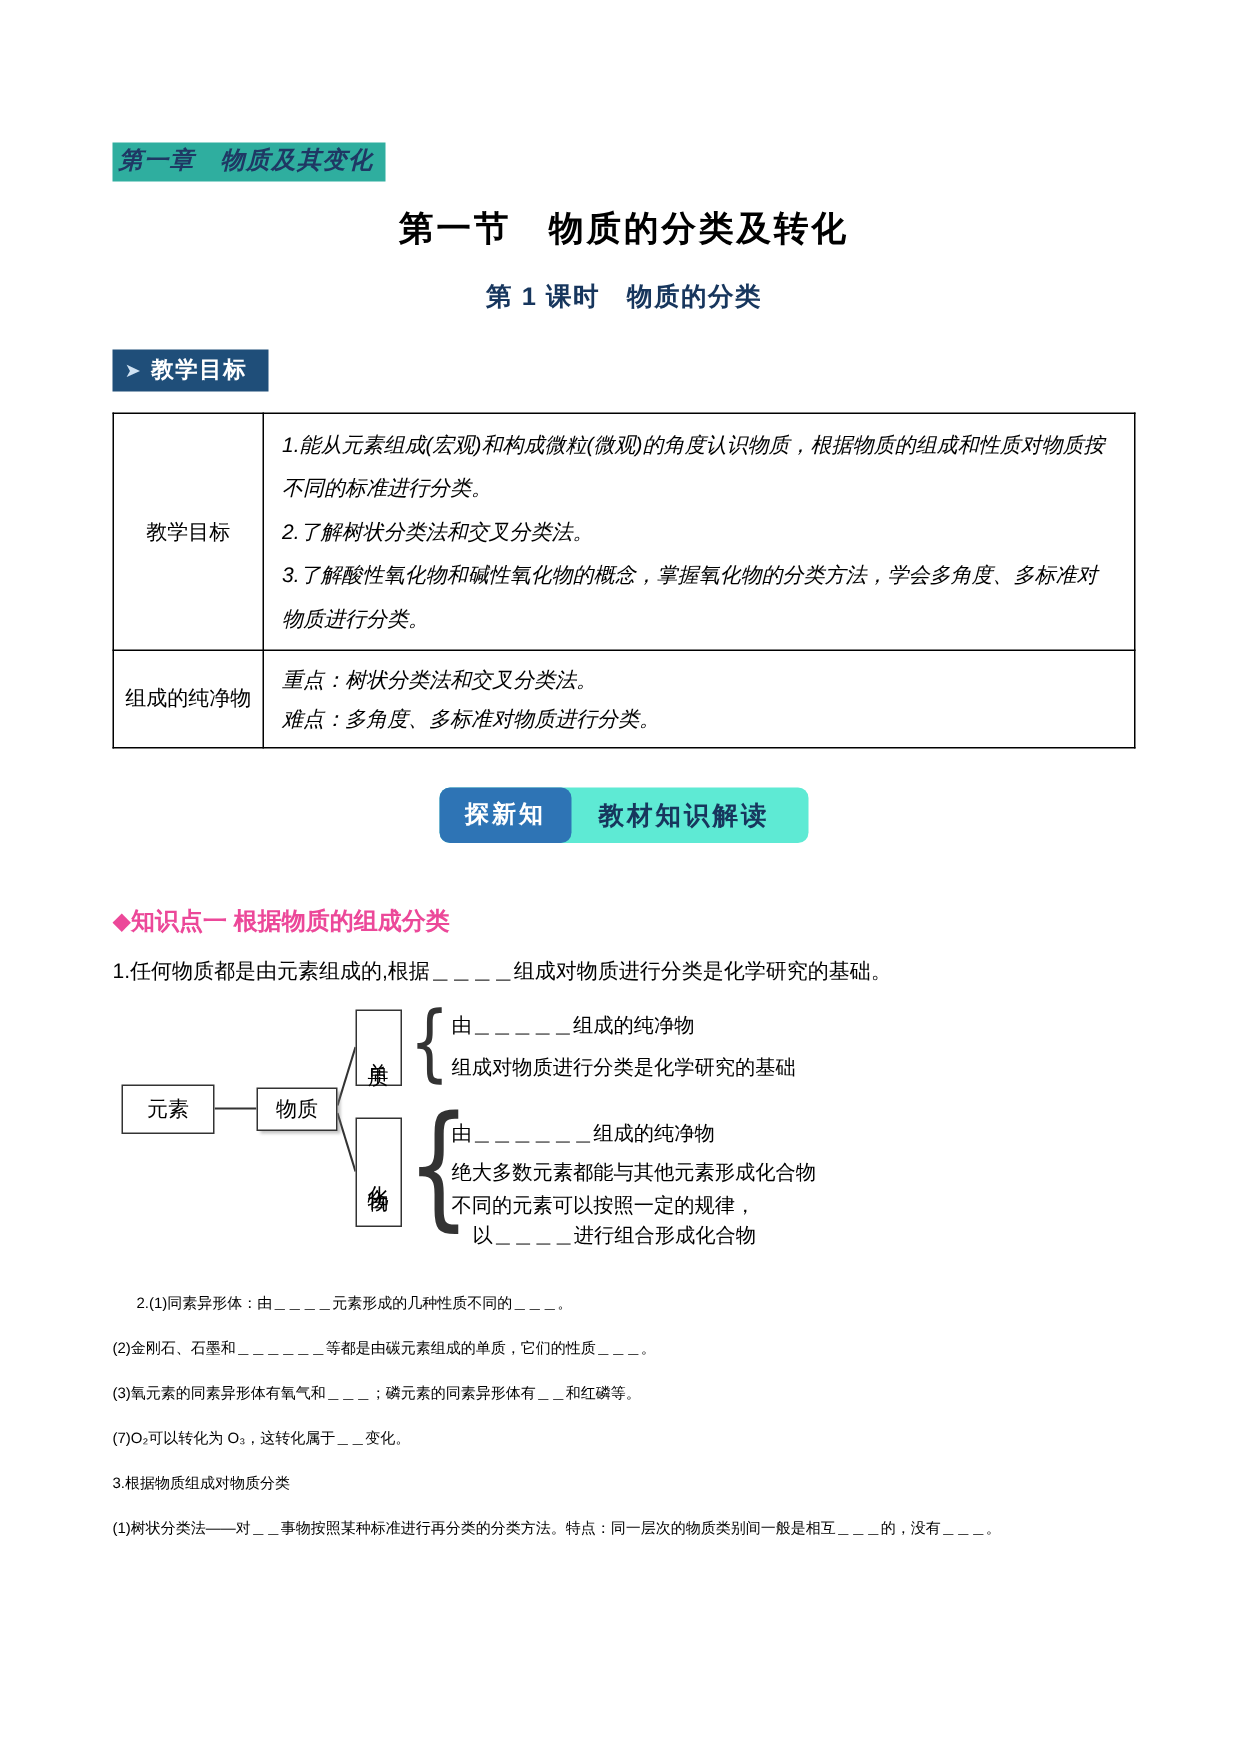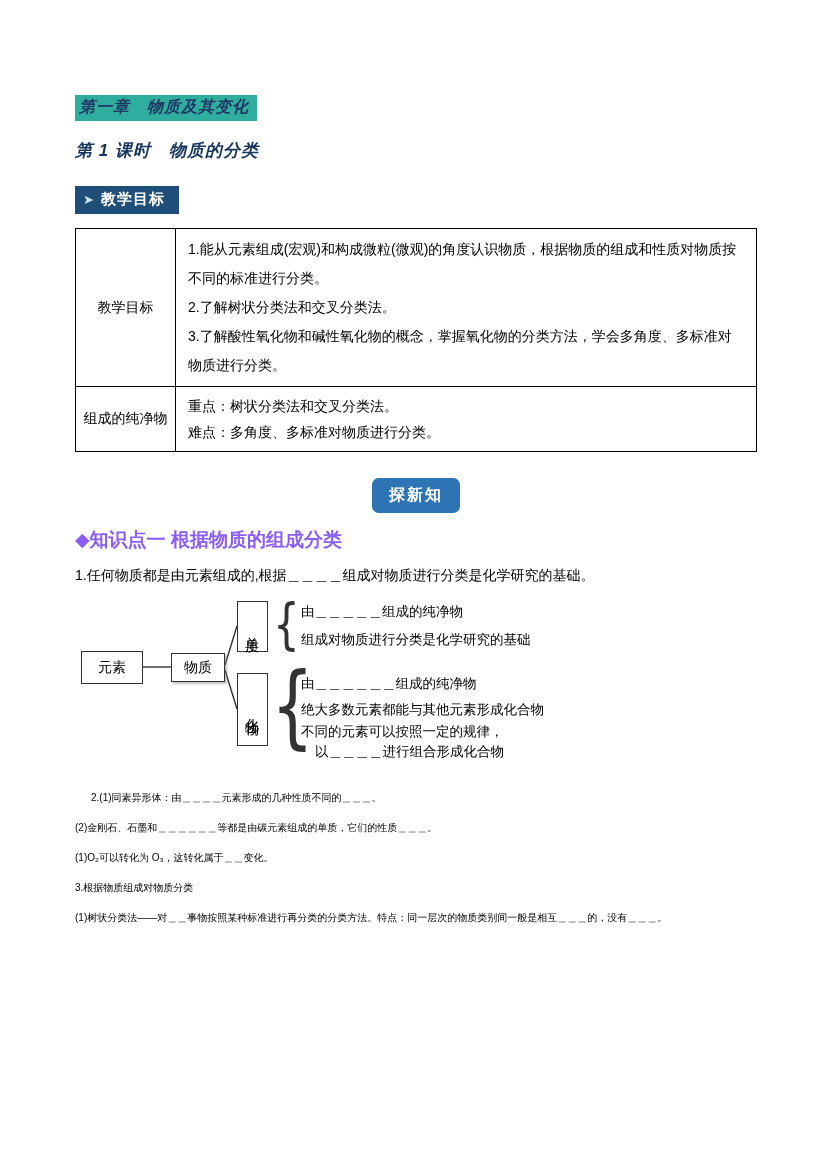--- a/index.html
+++ b/index.html
@@ -37,25 +37,25 @@
   .doc-title {
     margin: 16px 0 0;
     text-align: center;
     font-size: 23px;
     font-weight: bold;
     color: #000;
     letter-spacing: 2px;
   }
   .doc-subtitle {
     margin: 18px 0 0;
+    text-align: center;
     font-size: 17px;
     font-weight: bold;
     color: #17365d;
     letter-spacing: 1px;
-    font-style: italic;
   }
   
   .goal-badge {
     display: inline-flex;
     align-items: center;
     gap: 6px;
     margin-top: 24px;
     background: #1f4e79;
     color: #fff;
     font-size: 15px;
@@ -72,21 +72,21 @@
     table-layout: fixed;
   }
   table.goal-table td { border: 1.5px solid #000; vertical-align: middle; }
   td.label-cell {
     width: 100px;
     text-align: center;
     font-size: 14px;
     padding: 4px;
   }
   td.content-cell { padding: 6px 12px; }
-  td.content-cell p { margin: 0; font-size: 14px; line-height: 29px; }
+  td.content-cell p { margin: 0; font-size: 14px; line-height: 29px; font-style: italic; }
   td.content-cell.kai p { line-height: 26px; }
   
   .explore-row { margin-top: 26px; text-align: center; }
   .explore-pill {
     display: inline-flex;
     align-items: stretch;
     background: #5eead4;
     border-radius: 7px;
   }
   .explore-badge {
@@ -103,24 +103,24 @@
   .explore-title {
     display: inline-flex;
     align-items: center;
     color: #17365d;
     font-size: 17px;
     font-weight: bold;
     padding: 7px 26px 7px 18px;
     letter-spacing: 2px;
   }
   .kp-heading {
-    margin: 14px 0 0;
-    font-size: 19px;
-    font-weight: bold;
-    color: #8b5cf6;
+    margin: 42px 0 0;
+    font-size: 16px;
+    font-weight: bold;
+    color: #ec4899;
   }
   .item1 { margin: 14px 0 0; font-size: 14px; }
   
   .diagram {
     position: relative;
     height: 172px;
     margin-top: 10px;
     font-size: 13.5px;
   }
   .dbox {
@@ -163,20 +163,21 @@
 </head>
 <body>
 
 <div class="page">
   <div class="content">
 
     <div class="chapter-band">
       <span class="chapter-text">第一章　物质及其变化</span>
     </div>
 
+    <h1 class="doc-title">第一节　物质的分类及转化</h1>
     <h2 class="doc-subtitle">第 1 课时　物质的分类</h2>
 
     <div class="goal-badge">
       <span class="arrow">➤</span>
       <span>教学目标</span>
     </div>
 
     <table class="goal-table">
       <tbody>
         <tr>
@@ -193,20 +194,21 @@
             <p>重点：树状分类法和交叉分类法。</p>
             <p>难点：多角度、多标准对物质进行分类。</p>
           </td>
         </tr>
       </tbody>
     </table>
 
     <div class="explore-row">
       <div class="explore-pill">
         <span class="explore-badge">探新知</span>
+        <span class="explore-title">教材知识解读</span>
       </div>
     </div>
 
     <p class="kp-heading">◆知识点一 根据物质的组成分类</p>
     <p class="item1">1.任何物质都是由元素组成的,根据＿＿＿＿组成对物质进行分类是化学研究的基础。</p>
 
     <div class="diagram">
       <svg class="connectors" width="682" height="172" viewBox="0 0 682 172">
         <line x1="68" y1="72" x2="96" y2="72" stroke="#333" stroke-width="1.4"></line>
         <line x1="150" y1="70" x2="162" y2="31" stroke="#333" stroke-width="1.4"></line>
@@ -225,19 +227,20 @@
       <span class="dline dl2">组成对物质进行分类是化学研究的基础</span>
       <span class="dline dl3">由＿＿＿＿＿＿组成的纯净物</span>
       <span class="dline dl4">绝大多数元素都能与其他元素形成化合物</span>
       <span class="dline dl5">不同的元素可以按照一定的规律，</span>
       <span class="dline dl6">以＿＿＿＿进行组合形成化合物</span>
     </div>
 
     <div class="items">
       <p class="indent">2.(1)同素异形体：由＿＿＿＿元素形成的几种性质不同的＿＿＿。</p>
       <p>(2)金刚石、石墨和＿＿＿＿＿＿等都是由碳元素组成的单质，它们的性质＿＿＿。</p>
-      <p>(1)O₂可以转化为 O₃，这转化属于＿＿变化。</p>
+      <p>(3)氧元素的同素异形体有氧气和＿＿＿；磷元素的同素异形体有＿＿和红磷等。</p>
+      <p>(7)O₂可以转化为 O₃，这转化属于＿＿变化。</p>
       <p>3.根据物质组成对物质分类</p>
       <p>(1)树状分类法——对＿＿事物按照某种标准进行再分类的分类方法。特点：同一层次的物质类别间一般是相互＿＿＿的，没有＿＿＿。</p>
     </div>
 
   </div>
 </div>
 
 </body></html>

